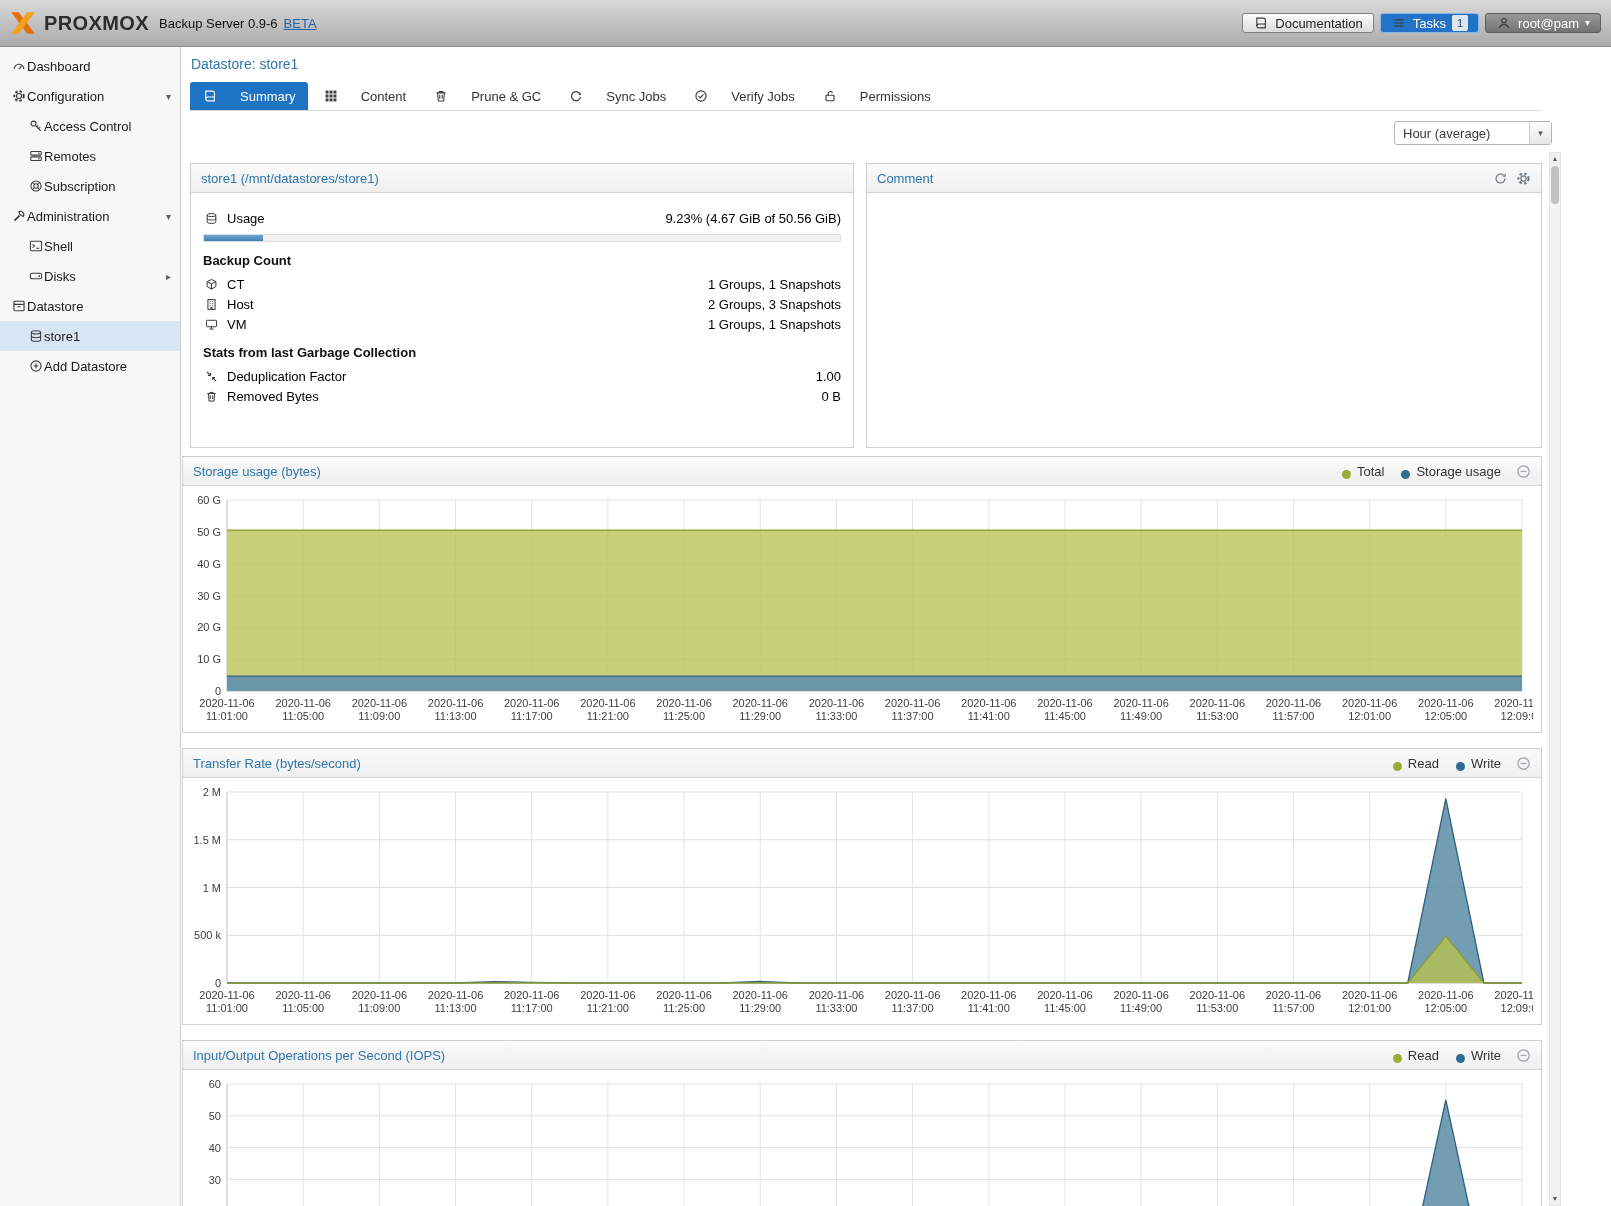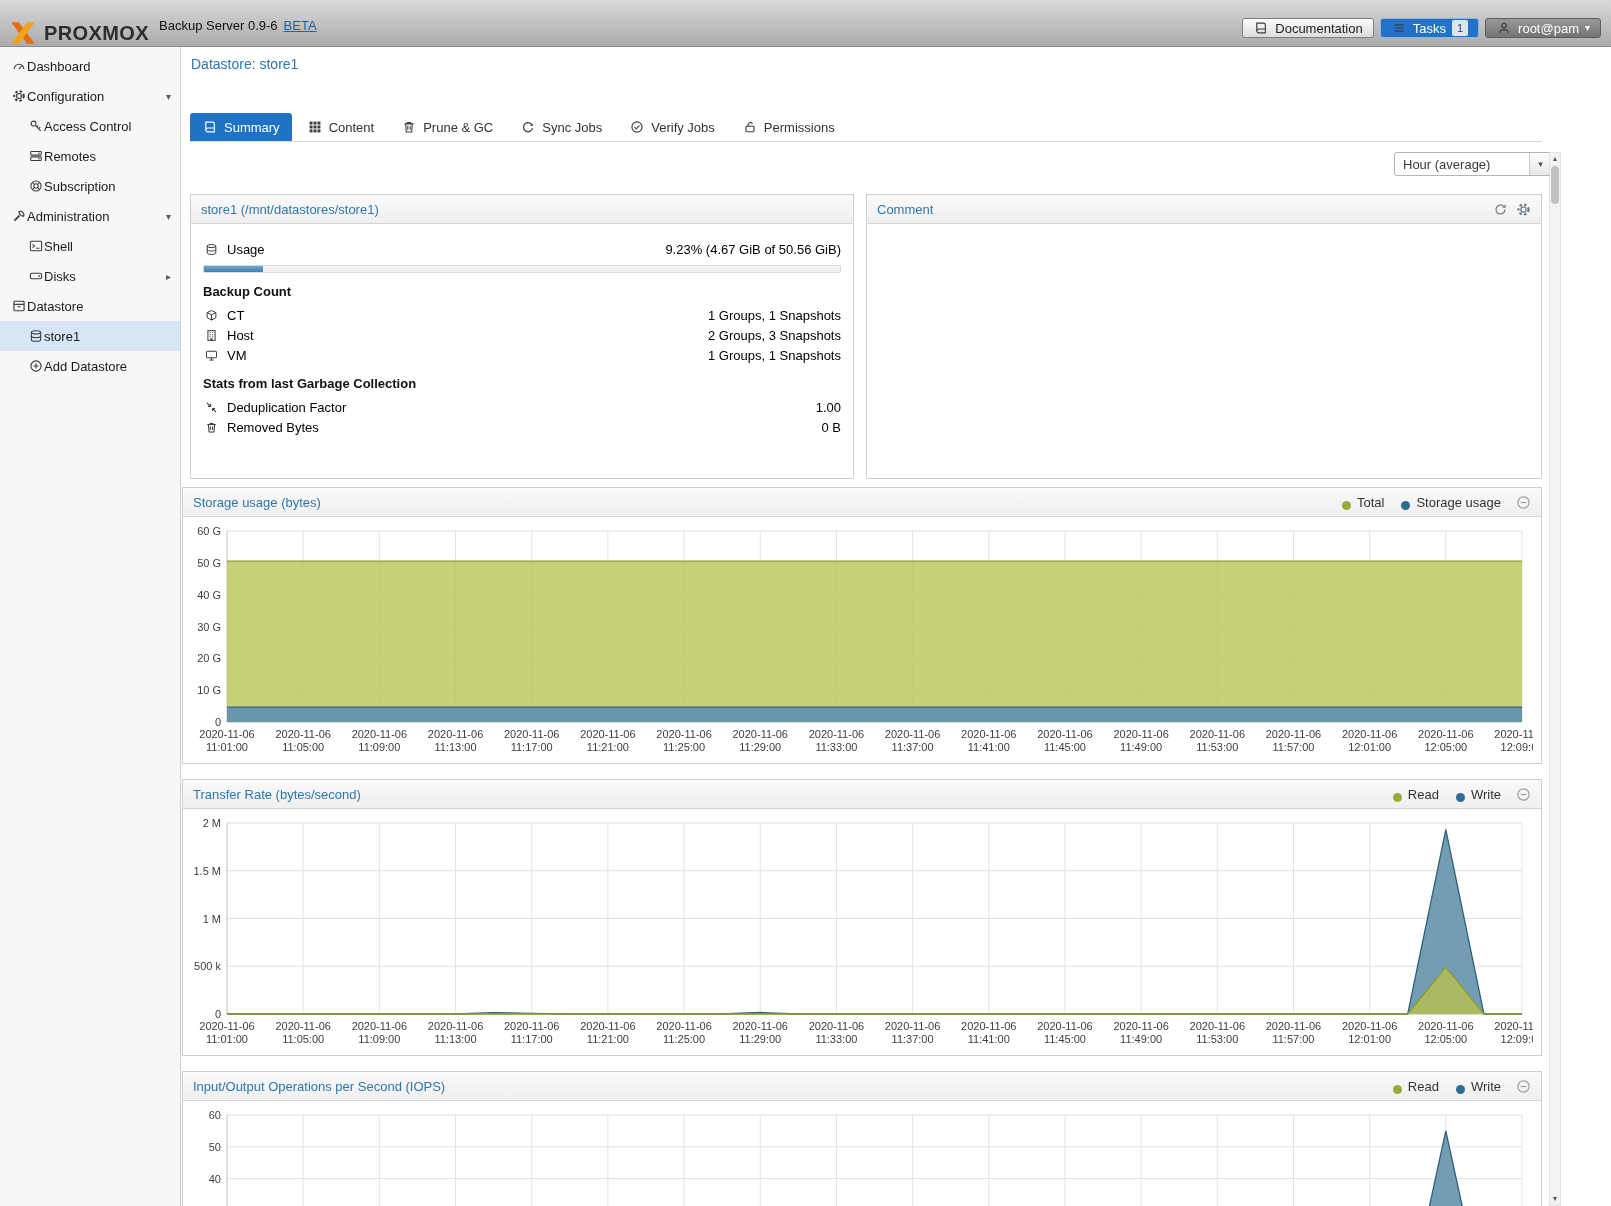--- a/index.html
+++ b/index.html
@@ -1,21 +1,21 @@
 <!DOCTYPE html>
 <html><head>
 <meta charset="utf-8">
 <style>
   *{box-sizing:border-box;margin:0;padding:0;}
   html,body{width:1611px;height:1206px;overflow:hidden;}
   body{font-family:"Liberation Sans","DejaVu Sans",sans-serif;background:#fff;position:relative;font-size:13px;color:#1a1a1a;}
   svg{display:block;}
 
   
-  .topbar{height:47px;background:linear-gradient(#d9d9d9,#ababab);border-bottom:1px solid #8d8d8d;display:flex;align-items:flex-start;padding:18px 8px;}
+  .topbar{height:47px;background:linear-gradient(#d9d9d9,#ababab);border-bottom:1px solid #8d8d8d;display:flex;align-items:center;padding:18px 8px;}
   .logo{display:flex;align-items:center;gap:6px;}
   .wordmark{font-weight:bold;font-size:20px;letter-spacing:.4px;color:#2d2d2d;}
   .product{margin-left:10px;font-size:13px;color:#111;}
   .beta{margin-left:6px;font-size:13px;color:#1c63a8;text-decoration:underline;cursor:pointer;}
   .topbar-right{margin-left:auto;display:flex;align-items:center;gap:6px;padding-right:2px;}
   .tbtn{height:20px;display:inline-flex;align-items:center;gap:6px;padding:0 10px;font-size:13px;border-radius:3px;border:1px solid #7f7f7f;background:linear-gradient(#fbfbfb,#dcdcdc);color:#222;cursor:pointer;}
   .tbtn.tasks{background:#2273c8;border:1px solid #8db7e2;color:#fff;}
   .badge{background:#dde6ee;color:#1e3d5c;border-radius:2px;padding:0 5px;font-size:11px;line-height:16px;height:16px;}
   .tbtn.user{background:linear-gradient(#999,#737373);border-color:#5e5e5e;color:#fff;}
   .caret{font-size:10px;line-height:10px;opacity:.9;}
@@ -25,21 +25,21 @@
   .side-item{height:30px;display:flex;align-items:center;padding:0 9px 0 11px;font-size:13px;color:#1a1a1a;cursor:pointer;}
   .side-item.lvl1{padding-left:28px;}
   .side-item.selected{background:#d7e5f4;}
   .icon{width:16px;display:inline-flex;justify-content:center;color:#3c3c3c;flex:none;}
   .expander{margin-left:auto;color:#5f5f5f;font-size:10px;}
 
   
   .main{position:absolute;left:181px;top:47px;width:1430px;height:1179px;background:#fff;overflow:hidden;}
   .page-title{margin:8px 0 0 10px;font-size:14px;line-height:18px;color:#2e76ae;}
   .tabbar{display:flex;gap:3px;margin:9px 69px 0 9px;border-bottom:1px solid #d9d9d9;}
-  .tab{height:28px;display:flex;align-items:center;gap:6px;padding:0 12px;font-size:13px;color:#333;border-radius:3px 3px 0 0;cursor:pointer;margin-top:31px;}
+  .tab{height:28px;display:flex;align-items:center;gap:22px;padding:0 12px;font-size:13px;color:#333;border-radius:3px 3px 0 0;cursor:pointer;}
   .tab .icon{color:#3e3e3e;}
   .tab.active{background:#1f73c5;color:#fff;}
   .tab.active .icon{color:#fff;}
   .toolbar{display:flex;justify-content:flex-end;padding:10px 59px 10px 0;}
   .combo{width:158px;height:24px;border:1px solid #b5b5b5;border-radius:3px;background:#fff;display:flex;align-items:center;font-size:13px;color:#3a3a3a;cursor:pointer;}
   .combo-text{padding:0 8px;flex:1;}
   .combo-trigger{width:22px;height:100%;border-left:1px solid #ccc;background:linear-gradient(#fdfdfd,#e7e7e7);display:flex;align-items:center;justify-content:center;color:#555;font-size:9px;}
 
   .row{display:flex;gap:12px;margin:8px 69px 0 9px;}
   .panel{border:1px solid #cfcfcf;background:#fff;}

